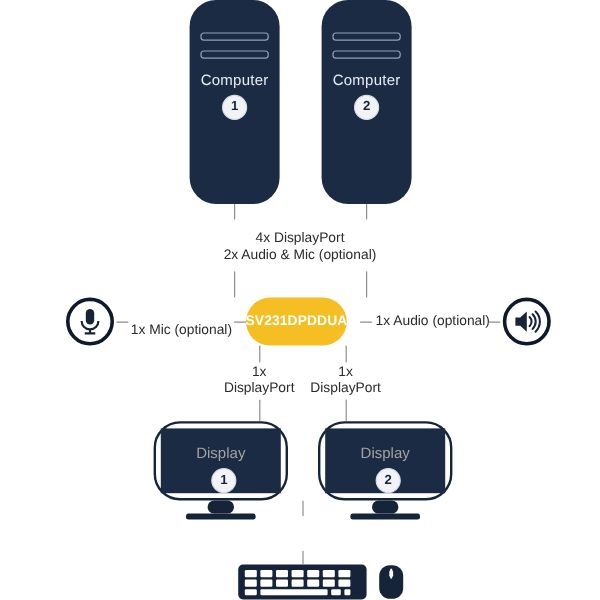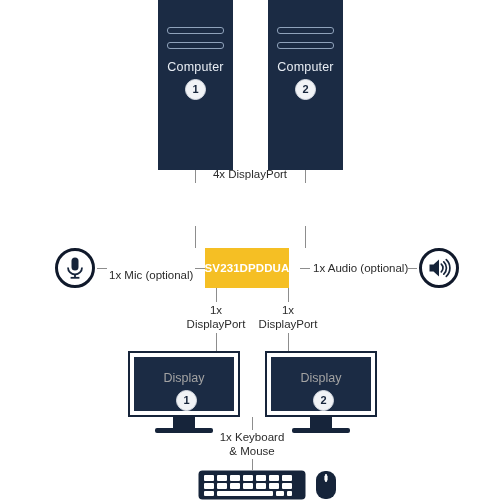--- a/index.html
+++ b/index.html
@@ -1,20 +1,20 @@
 <!DOCTYPE html>
 <html><head>
 <meta charset="utf-8">
 <style>
   html,body{margin:0;padding:0;background:#ffffff;}
   body{width:500px;height:500px;overflow:hidden;
        font-family:"Liberation Sans","DejaVu Sans",sans-serif;}
   #stage{position:relative;width:500px;height:500px;background:#fff;}
 
-  .abs{position:absolute;}
+  .abs{position:absolute;border-radius:22px;}
 
   
   .tower{background:#1b2b44;}
   .tower .bay{
     position:absolute;left:12%;width:76%;height:7px;
     border:1px solid #8fa2bb;border-radius:3px;background:#1b2b44;
     box-sizing:border-box;
   }
   .tower .lbl{
     position:absolute;left:0;width:100%;text-align:center;
@@ -82,22 +82,23 @@
     <div class="bay" style="top:42px;"></div>
     <div class="lbl" style="top:60px;">Computer</div>
     <div class="badge" style="left:27px;top:79px;width:19px;height:19px;">2</div>
   </div>
 
   <div class="abs vline" style="left:195px;top:170px;height:13px;"></div>
   <div class="abs vline" style="left:305px;top:170px;height:13px;"></div>
   <div class="abs vline" style="left:195px;top:226px;height:22px;"></div>
   <div class="abs vline" style="left:305px;top:226px;height:22px;"></div>
 
-  <div class="ctext" style="left:150px;top:167px;width:200px;">
+  <div class="ctext" style="left:150px;top:192px;width:200px;">
     <div>4x DisplayPort</div>
+    <div>2x Audio &amp; Mic (optional)</div>
   </div>
 
   <div class="circle-icon" style="left:55px;top:248px;width:40px;height:40px;">
     <svg width="20" height="24" viewBox="0 0 20 24" aria-hidden="true">
       <rect x="6.5" y="1.5" width="7" height="13" rx="3.5" fill="#16243a"></rect>
       <path d="M3 11.5 a7 7 0 0 0 14 0" fill="none" stroke="#16243a" stroke-width="1.8"></path>
       <line x1="10" y1="18.2" x2="10" y2="21.6" stroke="#16243a" stroke-width="1.8"></line>
       <line x1="5.6" y1="21.8" x2="14.4" y2="21.8" stroke="#16243a" stroke-width="1.8"></line>
     </svg>
   </div>
@@ -148,24 +149,20 @@
   <div class="abs mon-outer" style="left:265px;top:351px;width:112px;height:66px;">
     <div class="mon-screen" style="left:4px;top:4px;right:4px;bottom:4px;">
       <div class="mon-lbl" style="top:14px;">Display</div>
       <div class="badge" style="left:42px;top:33px;width:19px;height:19px;">2</div>
     </div>
   </div>
   <div class="mon-neck abs" style="left:310px;top:417px;width:22px;height:11px;"></div>
   <div class="mon-base abs" style="left:292px;top:428px;width:58px;height:5px;"></div>
 
   <div class="abs vline" style="left:252px;top:417px;height:13px;"></div>
-  <div class="ctext" style="left:192px;top:430px;width:120px;">
-    <div>1x Keyboard</div>
-    <div>&amp; Mouse</div>
-  </div>
   <div class="abs vline" style="left:252px;top:459px;height:11px;"></div>
 
   <div class="abs" style="left:198px;top:470px;width:108px;height:30px;">
     <svg width="108" height="30" viewBox="0 0 108 30" aria-hidden="true">
       <rect x="0.5" y="0.5" width="107" height="29" rx="4" fill="#16243a"></rect>
       <g fill="#ffffff">
         <rect x="6" y="5" width="10" height="6" rx="1"></rect>
         <rect x="19" y="5" width="10" height="6" rx="1"></rect>
         <rect x="32" y="5" width="10" height="6" rx="1"></rect>
         <rect x="45" y="5" width="10" height="6" rx="1"></rect>

